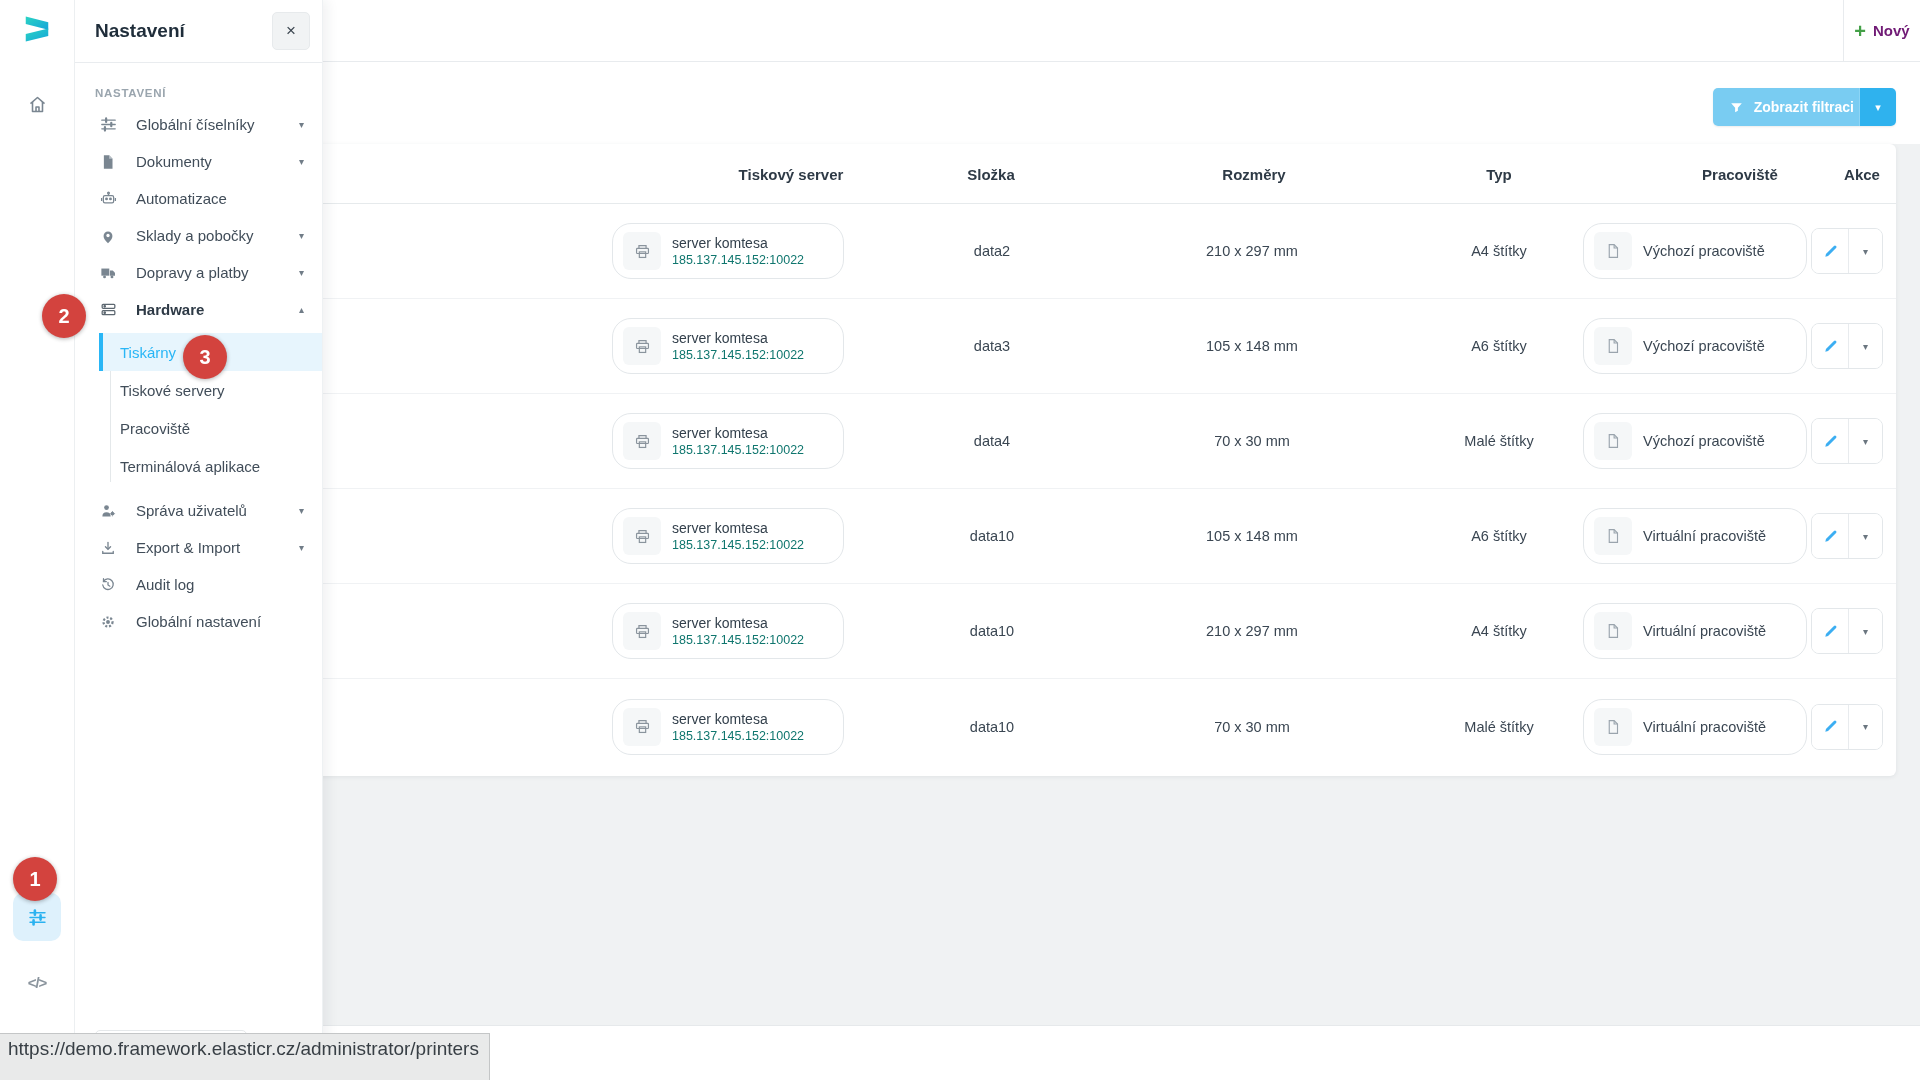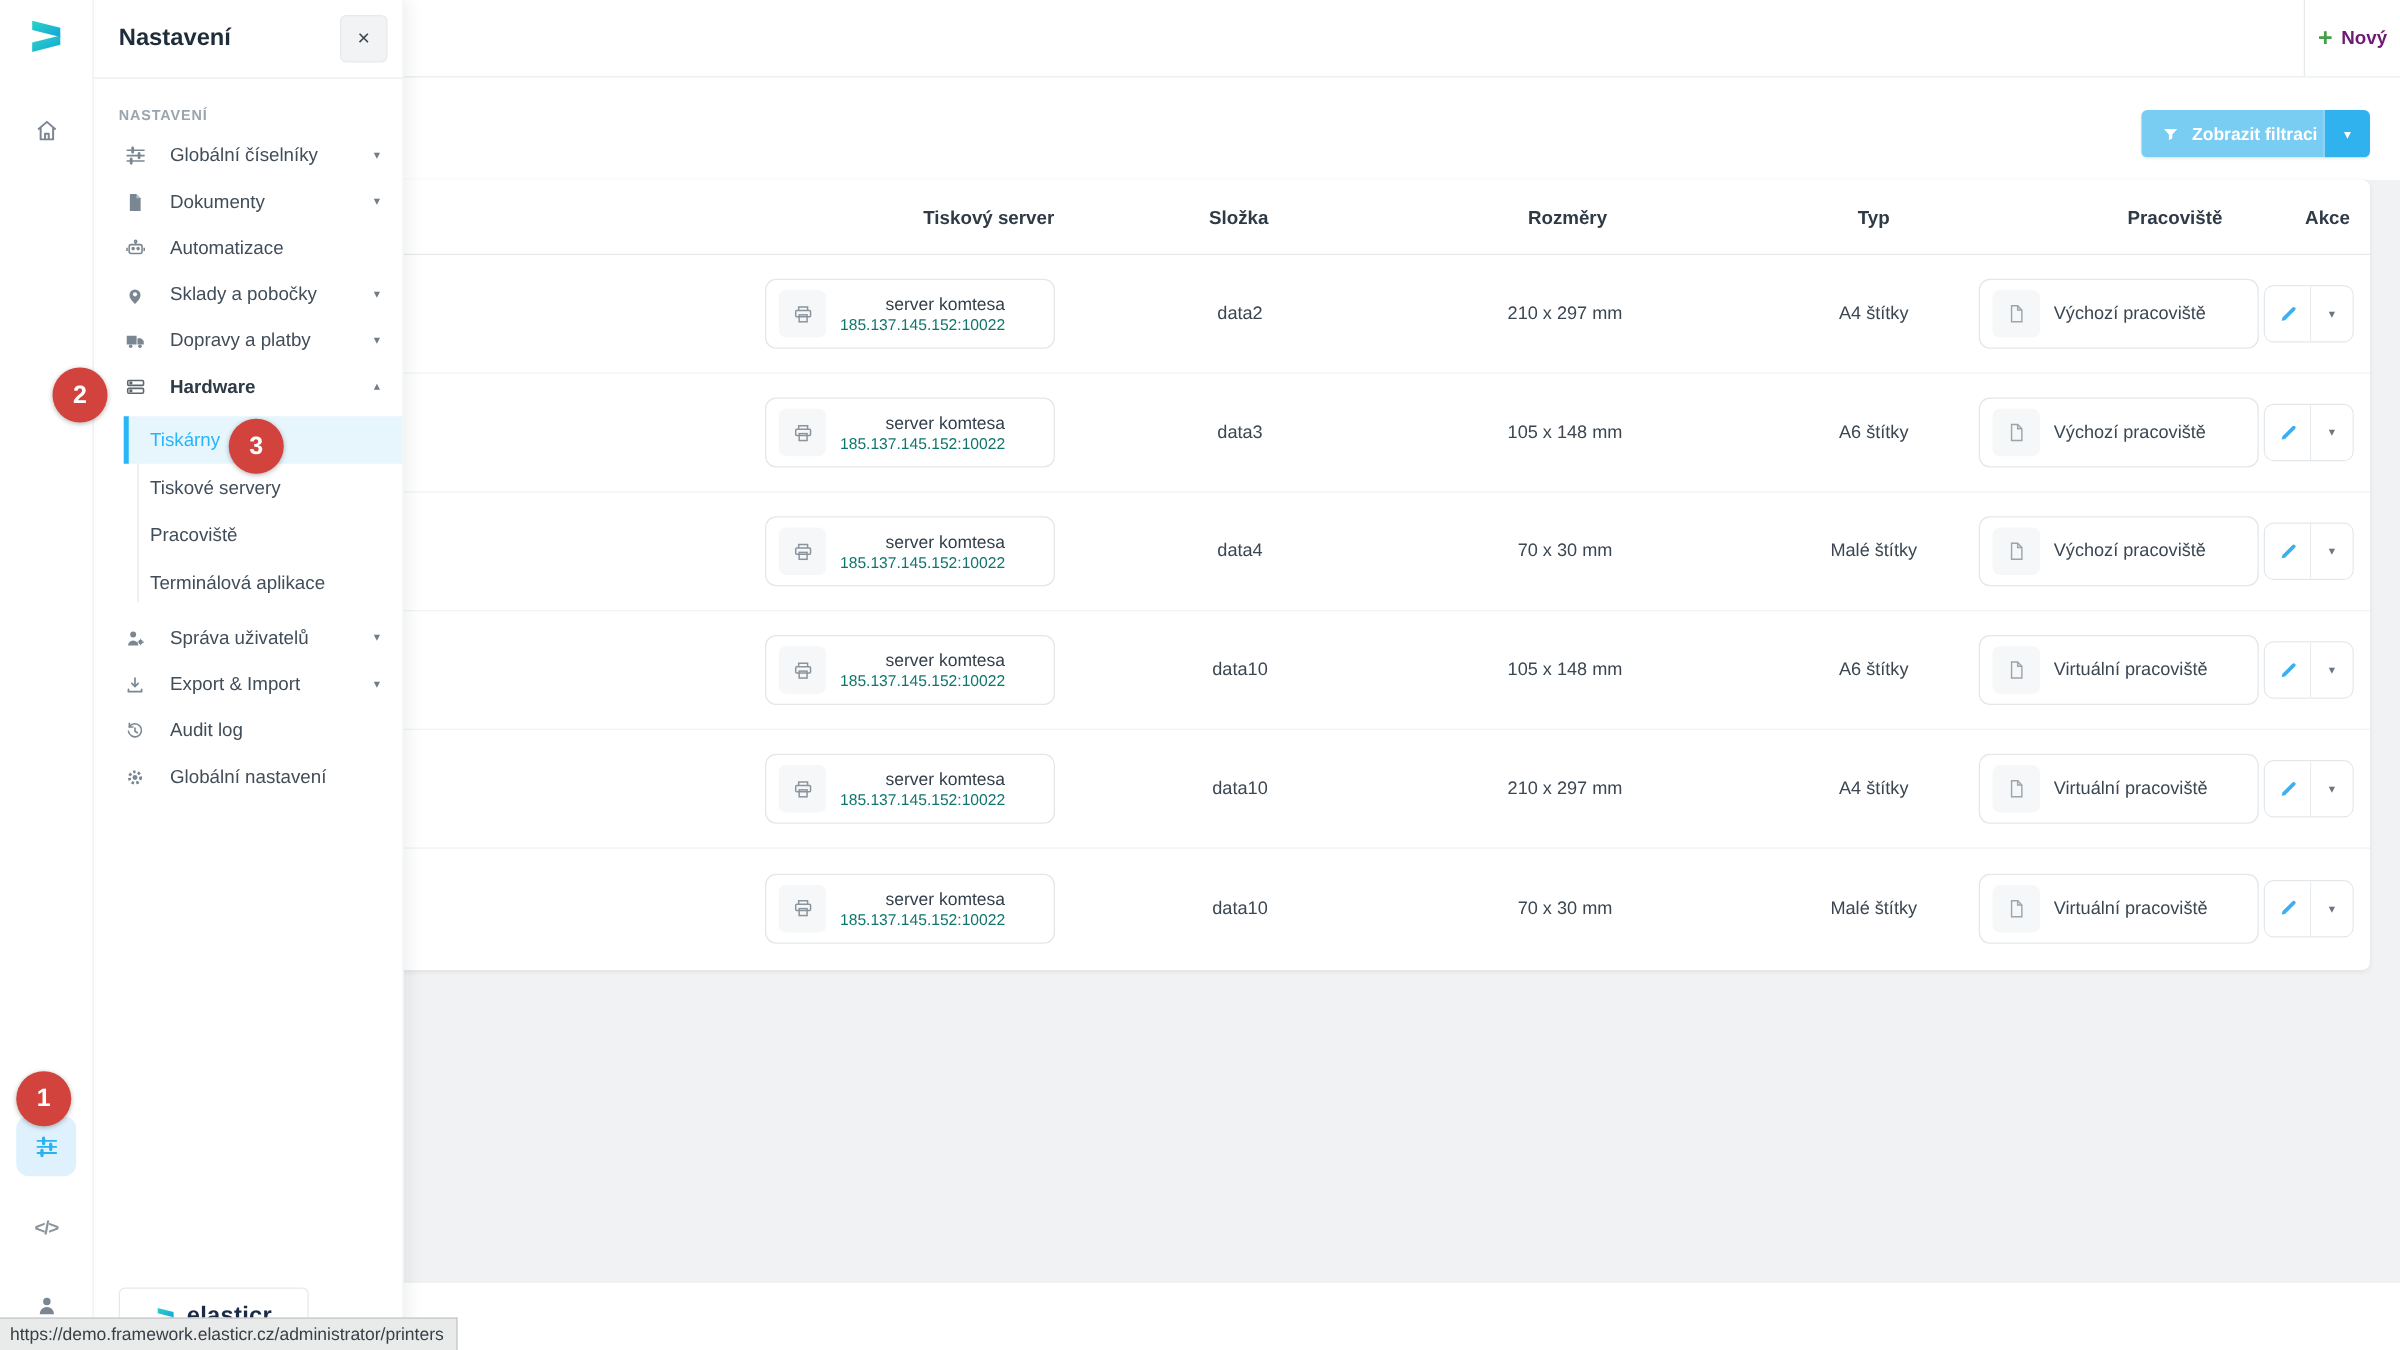--- a/index.html
+++ b/index.html
@@ -70,21 +70,21 @@
   
   .card { position:absolute; left:302px; top:144px; width:1594px; height:632px; background:#fff;
           border-radius:6px; box-shadow:0 1px 4px rgba(40,50,60,.08); z-index:4; }
   .thead { position:relative; height:60px; border-bottom:1px solid #e6eaec; }
   .th { position:absolute; top:0; height:60px; display:flex; align-items:center;
         font-weight:bold; font-size:15px; color:#2e3a46; transform:translateX(-50%); white-space:nowrap; }
   .trow { position:relative; height:95px; border-bottom:1px solid #f0f2f4; }
   .trow:last-child { border-bottom:none; }
   .cellc { position:absolute; top:50%; transform:translate(-50%,-50%); font-size:14.5px; color:#3a4652; white-space:nowrap; }
   .chip { position:absolute; top:50%; transform:translateY(-50%); height:56px; border:1px solid #e3e7ea;
-          border-radius:9px; background:#fff; display:flex; align-items:center; gap:11px; padding:0 10px; cursor:pointer;text-align:right; }
+          border-radius:19px; background:#fff; display:flex; align-items:center; gap:11px; padding:0 10px; cursor:pointer; }
   .server-chip { left:310px; width:232px; }
   .wp-chip { left:1249px; width:224px;margin-left:32px; }
   .chip-ic { width:38px; height:38px; border-radius:6px; background:#f5f7f8; display:flex;
              align-items:center; justify-content:center; flex:none; }
   .chip-main { font-size:14px; color:#33404c; display:block; }
   .chip-sub { font-size:12.5px; color:#0f766e; display:block; margin-top:2px; }
   .wp-label { font-size:14.5px; color:#3a4652; white-space:nowrap; }
   .actions { position:absolute; left:1509px; top:50%; transform:translateY(-50%); display:flex;
              border:1px solid #e3e7ea; border-radius:8px; overflow:hidden; background:#fff; }
   .act-edit { width:37px; height:44px; display:flex; align-items:center; justify-content:center;
@@ -96,21 +96,21 @@
   .badge { position:absolute; width:44px; height:44px; border-radius:50%; background:#d3433e;
            color:#fff; font-size:20px; font-weight:bold; display:flex; align-items:center;
            justify-content:center; z-index:40; box-shadow:0 1px 4px rgba(0,0,0,.3); }
   .badge1 { left:13px; top:857px; }
   .badge2 { left:42px; top:294px; }
   .badge3 { left:183px; top:335px; }
 
   
   .statusbar { position:absolute; left:0; bottom:0; z-index:45; background:#e9eaea;
                border:1px solid #c4c6c7; border-left:none; border-bottom:none;
-               padding:4px 10px 5px 8px; font-size:14px; color:#383f45; white-space:nowrap; }
+               padding:4px 10px 20px 8px; font-size:19px; color:#383f45; white-space:nowrap; }
 
   svg { display:block; }
 </style>
 </head>
 <body>
 
 <div class="filter-area"></div>
 <div class="gray-bg"></div>
 <div class="footer"></div>
 

